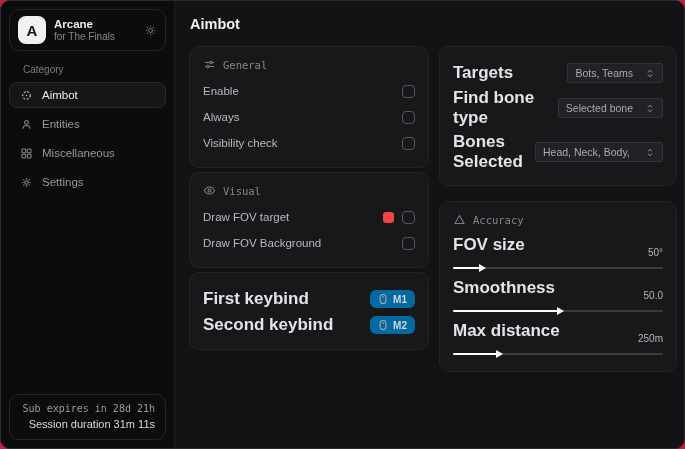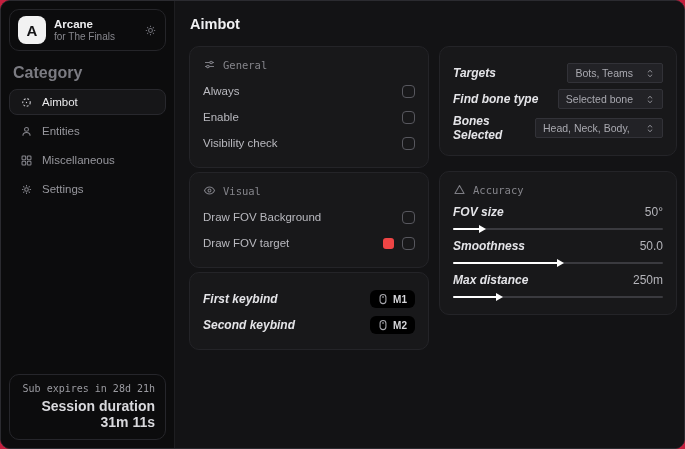--- a/index.html
+++ b/index.html
@@ -35,23 +35,22 @@
     width:28px; height:28px; border-radius:8px;
     background:#f2f2f2; color:#141416;
     font-weight:bold; font-size:15px;
     display:flex; align-items:center; justify-content:center;
   }
   .brand-text { flex:1; line-height:1.15; }
   .brand-name { color:#ededef; font-size:11.5px; font-weight:bold; }
   .brand-sub  { color:#87878d; font-size:10px; }
   .brand-gear { color:#6d6d74; display:flex; }
   .category-label {
-    color:#7b7b82; font-size:16px;
-    margin:13px 6px 7px 4px;
-    font-weight:bold;
+    color:#7b7b82; font-size:10px;
+    margin:13px 6px 7px 14px;
   }
   .nav { display:flex; flex-direction:column; gap:3px; }
   .nav-item {
     display:flex; align-items:center; gap:9px;
     height:26px; padding:0 10px;
     border-radius:8px;
     color:#97979d; font-size:11.5px;
     border:1px solid transparent;
     cursor:pointer;
   }
@@ -66,21 +65,21 @@
   .session-card {
     border:1px solid #26262b; border-radius:10px;
     padding:8px 10px 9px 10px;
     display:flex; flex-direction:column; gap:4px;text-align:right;
   }
   .session-line1 {
     font-family:"DejaVu Sans Mono", monospace;
     font-size:10px; color:#9b9ba1;
   }
   .session-line2 {
-    font-size:14px; font-weight:bold; color:#d9d9dd;
+    font-size:11px; font-weight:normal; color:#d9d9dd;
   }
   
   .main {
     flex:1; background:#131315;
     padding:13px 13px 0 14px;
     display:flex; flex-direction:column;
   }
   .page-title { color:#efeff1; font-size:14.5px; font-weight:bold; margin:2px 0 14px 1px; }
   .columns { display:flex; gap:10px; align-items:flex-start; }
   .col-left  { width:240px; display:flex; flex-direction:column; gap:4px; }
@@ -97,32 +96,32 @@
     font-family:"DejaVu Sans Mono", monospace;
     font-size:10.5px;
     margin-bottom:9px;
   }
   .card-head .cicon { display:flex; color:#7d7d84; }
   .row {
     display:flex; align-items:center; justify-content:space-between;
     min-height:22px; margin-top:4px;
   }
   .row-label { color:#b9b9bf; font-size:11.5px; }
-  .row-label.strong { color:#e4e4e8; font-weight:bold; font-size:12px;font-style:italic; }
+  .row-label.strong { color:#e4e4e8; font-weight:bold; font-size:17px; }
   .row-right { display:flex; align-items:center; gap:8px; }
   .checkbox {
     width:13px; height:13px;
     border:1.5px solid #57575e;
     border-radius:4px;
     background:transparent;
     cursor:pointer;
   }
   .swatch { width:11px; height:11px; border-radius:3px; cursor:pointer; }
   .kbd-badge {
-    background:#000000;
+    background:#0369a1;
     border-radius:6px;
     padding:3px 8px;
     display:flex; align-items:flex-end; gap:5px;
     color:#d6d6da; font-size:10px; font-weight:bold;
     cursor:pointer;
   }
   .kbd-badge .micon { display:flex; color:#a7a7ad; }
   .select {
     background:#222226;
     border:1px solid #323238;
@@ -131,21 +130,21 @@
     display:flex; align-items:center; gap:12px;
     color:#a9a9b0; font-size:10.5px;
     max-width:158px;
     cursor:pointer;
   }
   .select .sel-text { white-space:nowrap; overflow:hidden; }
   .select .uicon { display:flex; color:#8e8e95; flex:0 0 auto; }
   
   .slider-block { margin-top:9px; }
   .slider-row { display:flex; justify-content:space-between; }
-  .slider-value { color:#b4b4ba; font-size:12px; }
+  .slider-value { color:#b4b4ba; font-size:10px;margin-top:12px; }
   .track {
     position:relative; height:2px; border-radius:2px;
     background:#3a3a3f; margin:9px 0 3px 0;
     cursor:pointer;
   }
   .fill {
     position:absolute; left:0; top:0; bottom:0;
     background:#ffffff; border-radius:2px;
   }
   .fill::after {
@@ -240,53 +239,53 @@
             <span class="cicon">
               <svg width="13" height="13" viewBox="0 0 16 16" fill="none" stroke="currentColor" stroke-width="1.3">
                 <path d="M2.5 5.5h11M2.5 10.5h11"></path>
                 <circle cx="10" cy="5.5" r="1.6" fill="#18181a"></circle>
                 <circle cx="6" cy="10.5" r="1.6" fill="#18181a"></circle>
               </svg>
             </span>
             <span>General</span>
           </div>
           <div class="row">
+            <span class="row-label">Enable</span>
+            <span class="checkbox"></span>
+          </div>
+          <div class="row">
             <span class="row-label">Always</span>
-            <span class="checkbox"></span>
-          </div>
-          <div class="row">
-            <span class="row-label">Enable</span>
             <span class="checkbox"></span>
           </div>
           <div class="row">
             <span class="row-label">Visibility check</span>
             <span class="checkbox"></span>
           </div>
         </div>
 
         <div class="card">
           <div class="card-head">
             <span class="cicon">
               <svg width="13" height="13" viewBox="0 0 16 16" fill="none" stroke="currentColor" stroke-width="1.3">
                 <path d="M1.8 8C3.2 5.2 5.4 3.7 8 3.7S12.8 5.2 14.2 8C12.8 10.8 10.6 12.3 8 12.3S3.2 10.8 1.8 8Z"></path>
                 <circle cx="8" cy="8" r="1.8"></circle>
               </svg>
             </span>
             <span>Visual</span>
           </div>
           <div class="row">
-            <span class="row-label">Draw FOV Background</span>
-            <span class="checkbox"></span>
-          </div>
-          <div class="row">
             <span class="row-label">Draw FOV target</span>
             <span class="row-right">
               <span class="swatch" style="background:#ee4545"></span>
               <span class="checkbox"></span>
             </span>
+          </div>
+          <div class="row">
+            <span class="row-label">Draw FOV Background</span>
+            <span class="checkbox"></span>
           </div>
         </div>
 
         <div class="card">
           <div class="row">
             <span class="row-label strong">First keybind</span>
             <span class="kbd-badge">
               <span class="micon">
                 <svg width="10" height="12" viewBox="0 0 12 14" fill="none" stroke="currentColor" stroke-width="1.3">
                   <rect x="2.5" y="1.5" width="7" height="11" rx="3.4"></rect>

